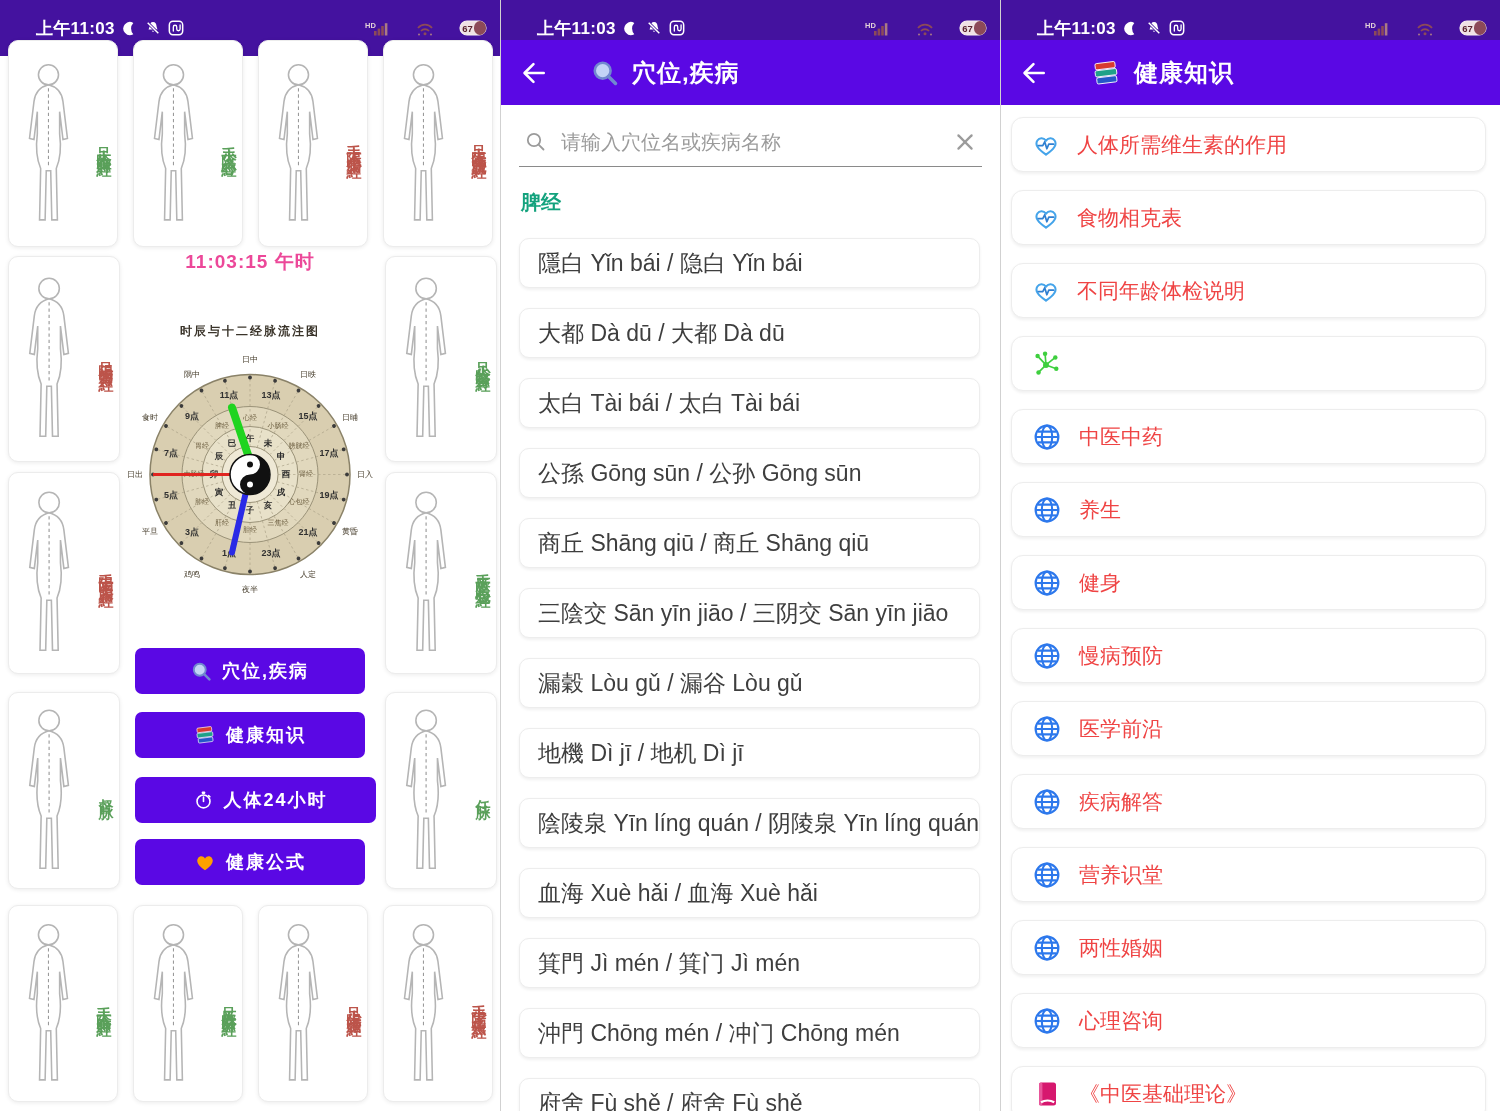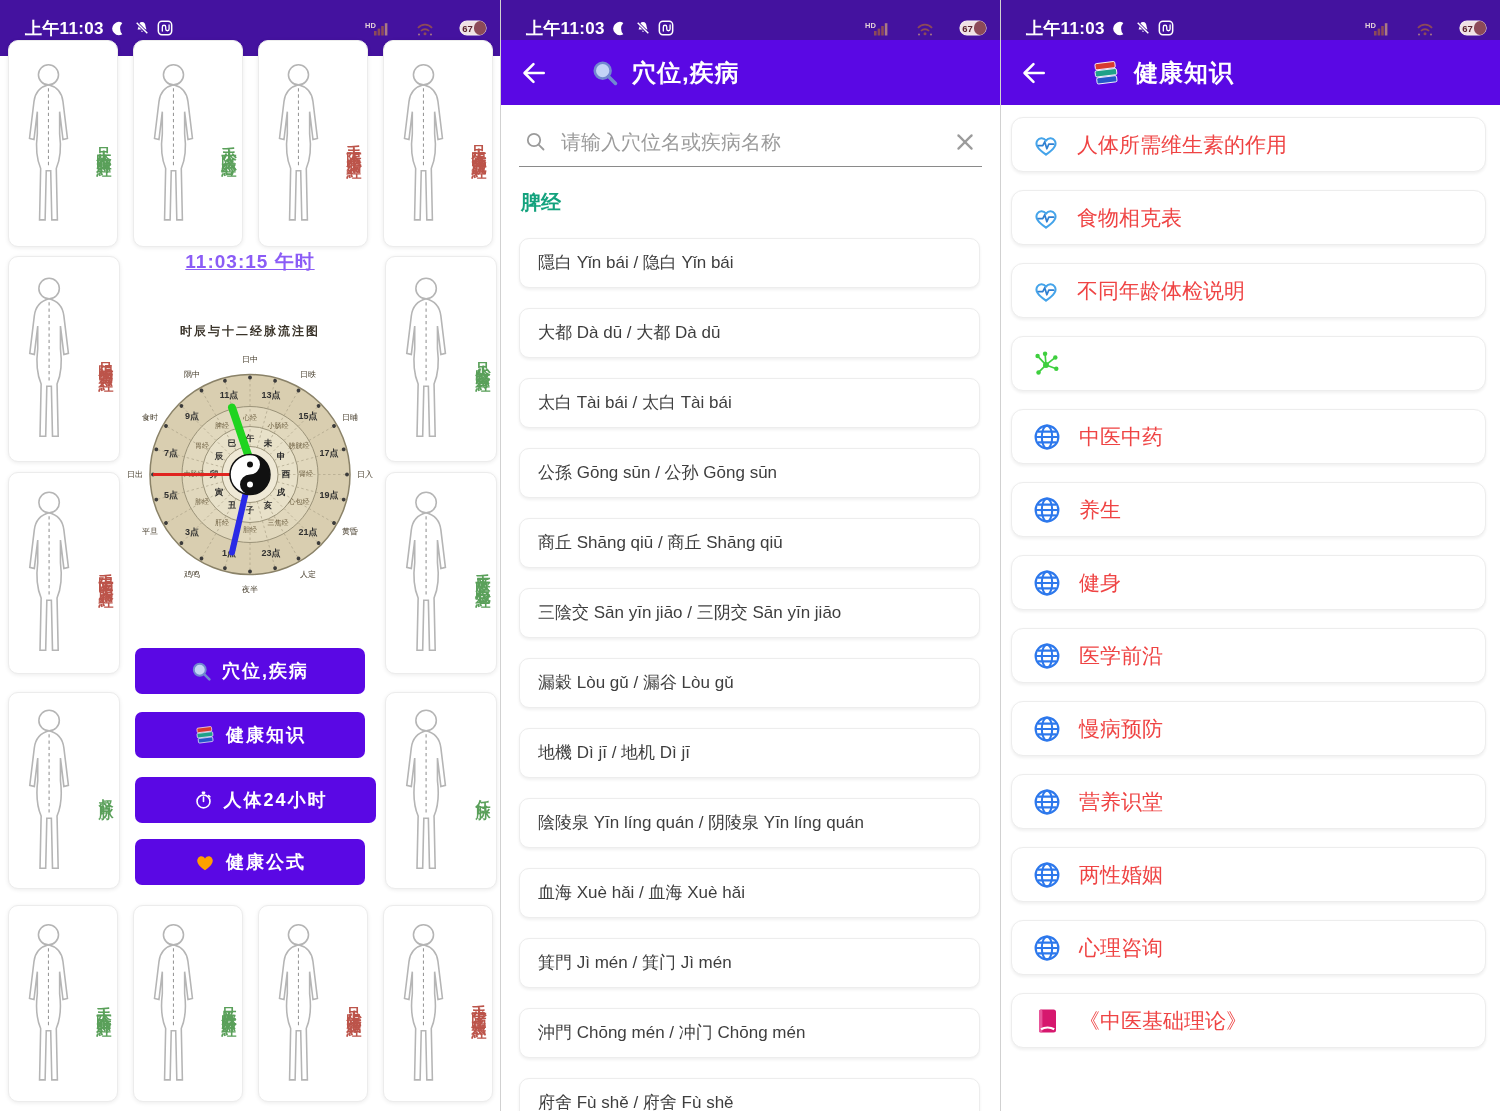--- a/index.html
+++ b/index.html
@@ -5,21 +5,21 @@
   html,body{margin:0;padding:0;}
   body{width:1500px;height:1111px;position:relative;overflow:hidden;background:#fff;
        font-family:"Liberation Sans","DejaVu Sans",sans-serif;}
   .panel{position:absolute;top:0;width:500px;height:1111px;background:#fff;overflow:hidden;}
   #p1{left:0;}
   #p2{left:500px;border-left:1px solid rgba(0,0,0,.18);box-sizing:border-box;}
   #p3{left:1000px;border-left:1px solid rgba(0,0,0,.18);box-sizing:border-box;}
 
   
   .statusbar{position:absolute;top:0;left:0;right:0;height:56px;background:#44129F;
-    display:flex;align-items:center;padding:0 12px 0 25px;box-sizing:border-box;color:#fff;}
+    display:flex;align-items:center;padding:0 12px 0 36px;box-sizing:border-box;color:#fff;}
   .sb-time{font-size:17px;font-weight:bold;letter-spacing:.3px;}
   .sb-left-icons{display:flex;align-items:center;gap:7px;margin-left:8px;}
   .sb-spacer{flex:1;}
   .sb-right{display:flex;align-items:center;gap:24px;}
 
   
   .appbar{position:absolute;top:40px;left:0;right:0;height:65px;background:#5A08E4;
     display:flex;align-items:center;padding:0 18px;box-sizing:border-box;}
   .back-btn{width:30px;height:30px;display:flex;align-items:center;justify-content:center;}
   .title-group{display:flex;align-items:center;gap:13px;margin-left:42px;}
@@ -27,42 +27,42 @@
 
   
   .mcard{position:absolute;background:#fff;border:1px solid #ececec;border-radius:10px;
     box-shadow:0 1px 4px rgba(0,0,0,.08);}
   .fig{position:absolute;left:6px;top:50%;transform:translateY(-50%);height:88%;width:62%;}
   .vlabel{position:absolute;right:5px;top:50%;transform:translateY(-50%);
     writing-mode:vertical-rl;font-size:15px;letter-spacing:4px;font-weight:600;line-height:1;}
   .vlabel.g{color:#5aa05a;}
   .vlabel.r{color:#bc544a;}
   .home-time{position:absolute;left:125px;width:250px;top:249px;text-align:center;
-    color:#8b5cf6;font-size:19px;font-weight:bold;letter-spacing:1px;text-decoration:underline;}
+    color:#ec4899;font-size:19px;font-weight:bold;letter-spacing:1px;}
   .clock{position:absolute;left:125px;top:316px;width:250px;height:292px;}
   .ct{font-size:12px;font-weight:bold;fill:#3a342a;letter-spacing:2px;text-anchor:middle;}
   .ch{font-size:9px;font-weight:bold;fill:#303030;text-anchor:middle;dominant-baseline:middle;}
   .cp{font-size:8px;fill:#473e2d;text-anchor:middle;dominant-baseline:middle;}
   .cm{font-size:7px;fill:#6b5d3f;text-anchor:middle;dominant-baseline:middle;}
   .cb{font-size:8.5px;font-weight:bold;fill:#2b2b2b;text-anchor:middle;dominant-baseline:middle;}
   .hbtn{position:absolute;left:135px;width:230px;height:46px;background:#5A08E4;border-radius:7px;
     display:flex;align-items:center;justify-content:center;gap:10px;color:#fff;
     font-size:18px;font-weight:bold;letter-spacing:2px;cursor:pointer;}
 
   
   .search-row{position:absolute;top:118px;left:18px;right:18px;height:48px;
     border-bottom:1.5px solid #8a8a8a;display:flex;align-items:center;gap:12px;padding:0 6px;}
   .search-input{flex:1;border:none;outline:none;font-size:20px;color:#a16207;background:transparent;
     font-family:"Liberation Sans","DejaVu Sans",sans-serif;}
   .search-input::placeholder{color:#9b9b9b;}
   .section-label{position:absolute;top:189px;left:20px;font-size:20px;font-weight:bold;color:#13a27d;}
   .acu-list{position:absolute;top:238px;left:18px;right:20px;}
   .acu-item{height:48px;line-height:48px;background:#fff;border:1px solid #ededed;border-radius:10px;
     box-shadow:0 1.5px 3px rgba(0,0,0,.06);margin-bottom:20px;padding:0 18px;
-    font-size:17px;color:#3e3e3e;white-space:nowrap;overflow:hidden;cursor:pointer;}
+    font-size:23px;color:#3e3e3e;white-space:nowrap;overflow:hidden;cursor:pointer;}
 
   
   .kn-list{position:absolute;top:117px;left:10px;right:14px;}
   .kn-item{height:53px;background:#fff;border:1px solid #ededed;border-radius:12px;
     box-shadow:0 1.5px 3px rgba(0,0,0,.06);margin-bottom:18px;display:flex;align-items:center;
     gap:17px;padding:0 20px;font-size:21px;color:#ef4444;cursor:pointer;white-space:nowrap;overflow:hidden;}
 </style>
 </head>
 <body>
 
@@ -606,27 +606,33 @@
     <div class="kn-item">
       <svg width="30" height="30">
           <use href="#globe"></use>
         </svg>
       <span>健身</span>
     </div>
     <div class="kn-item">
       <svg width="30" height="30">
           <use href="#globe"></use>
         </svg>
+      <span>慢病预防</span>
+    </div>
+    <div class="kn-item">
+      <svg width="30" height="30">
+          <use href="#globe"></use>
+        </svg>
       <span>医学前沿</span>
     </div>
     <div class="kn-item">
       <svg width="30" height="30">
           <use href="#globe"></use>
         </svg>
-      <span>慢病预防</span>
+      <span>疾病解答</span>
     </div>
     <div class="kn-item">
       <svg width="30" height="30">
           <use href="#globe"></use>
         </svg>
       <span>营养识堂</span>
     </div>
     <div class="kn-item">
       <svg width="30" height="30">
           <use href="#globe"></use>

